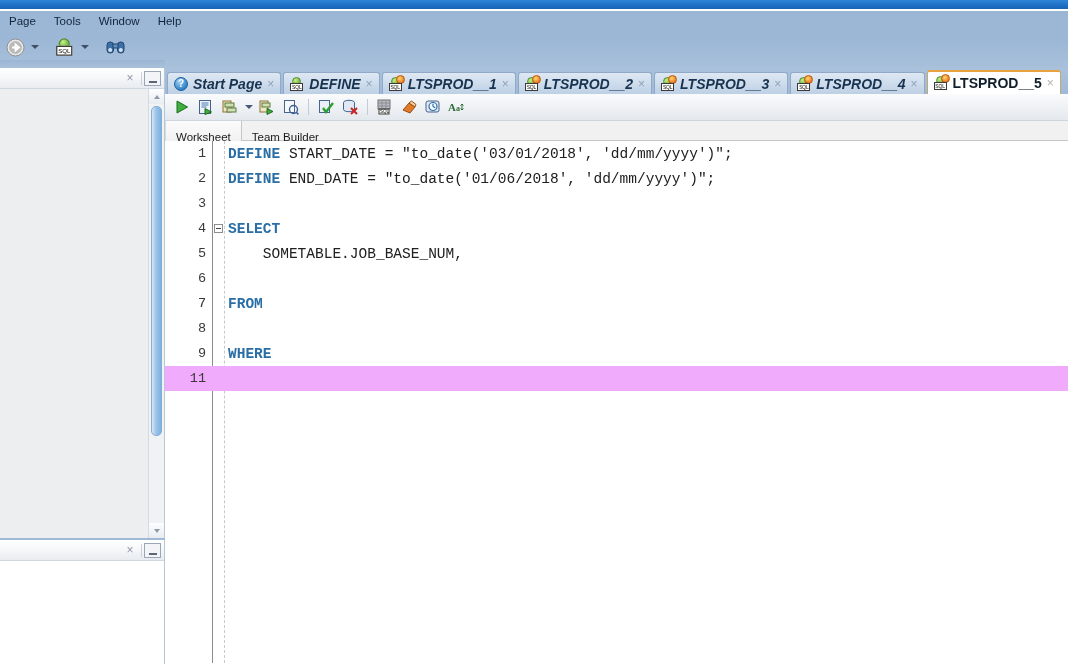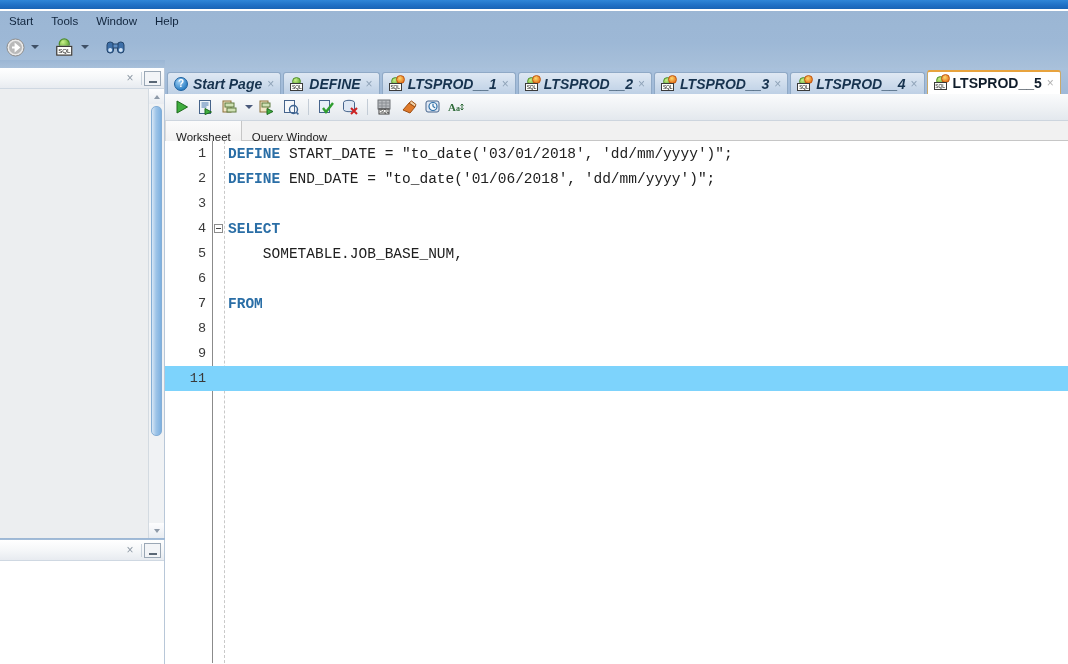--- a/index.html
+++ b/index.html
@@ -231,21 +231,21 @@
     border-left: 1px dashed #c9c9c9;
   }
   .code-lines {
     position: absolute; left: 0; top: 0; width: 100%; height: 100%;
     font-family: "Liberation Mono", monospace;
     font-size: 14.5px;
   }
   .cline {
     position: relative; height: 25px; display: flex; align-items: center;
   }
-  .cline.hl { background: #7dd3fc; }
+  .cline.hl { background: #f0abfc; }
   .lineno {
     width: 41px; text-align: right; padding-right: 6px;
     font-family: "Liberation Mono", monospace;
     font-size: 13.5px; color: #3a3a3a; flex: 0 0 47px;
     box-sizing: border-box;
   }
   .foldcell { width: 12px; flex: 0 0 12px; display:flex; align-items:center; justify-content:center; }
   .foldbox {
     width: 9px; height: 9px; border: 1px solid #8d8d8d; background: #fff;
     box-sizing: border-box; position: relative;
@@ -286,21 +286,21 @@
 <body>
 
 <div id="app">
 
   <div class="titlebar"></div>
   <div class="titlebar-underline"></div>
   <div class="chrome-band"></div>
 
   <div class="menubar">
     <div class="menu-item">
-      <span>Start</span>
+      <span>Page</span>
     </div>
     <div class="menu-item">
       <span>Tools</span>
     </div>
     <div class="menu-item">
       <span>Window</span>
     </div>
     <div class="menu-item">
       <span>Help</span>
     </div>
@@ -528,21 +528,21 @@
           <path d="M14 5 v6 M12.5 6.5 L14 5 L15.5 6.5 M12.5 9.5 L14 11 L15.5 9.5" stroke="#2f6b3a" stroke-width="1" fill="none"></path>
         </svg>
       </div>
     </div>
 
     <div class="wstabs">
       <div class="wstab active">
         <span>Worksheet</span>
       </div>
       <div class="wstab">
-        <span>Query Window</span>
+        <span>Team Builder</span>
       </div>
     </div>
 
     <div class="code-surface">
       <div class="gutter"></div>
       <div class="fold-col"></div>
       <div class="indent-guide"></div>
 
       <div class="code-lines">
 
@@ -590,20 +590,21 @@
         </div>
 
         <div class="cline">
           <span class="lineno">8</span>
           <span class="foldcell"></span>
         </div>
 
         <div class="cline">
           <span class="lineno">9</span>
           <span class="foldcell"></span>
+          <span class="ctext"><span class="kw">WHERE</span></span>
         </div>
 
 
         <div class="cline hl">
           <span class="lineno">11</span>
           <span class="foldcell"></span>
         </div>
 
       </div>
 

